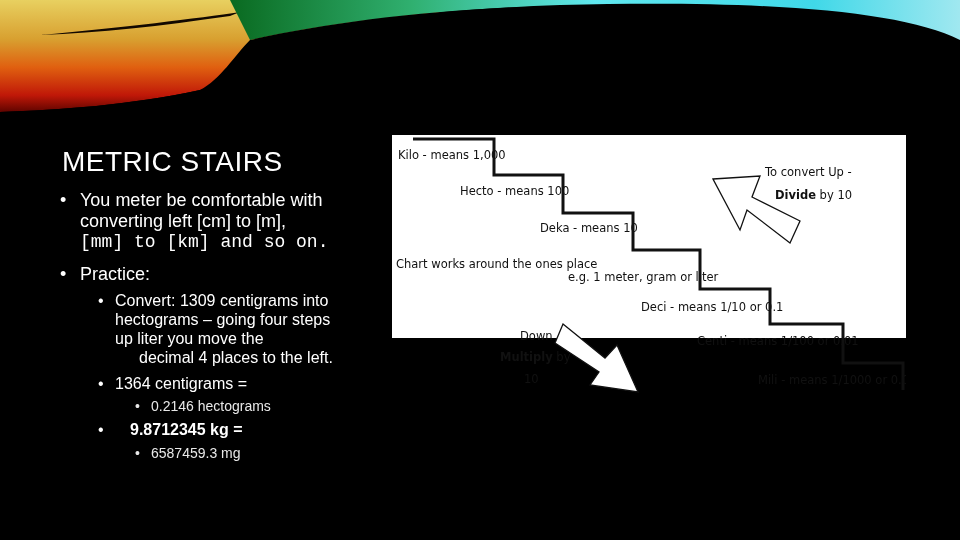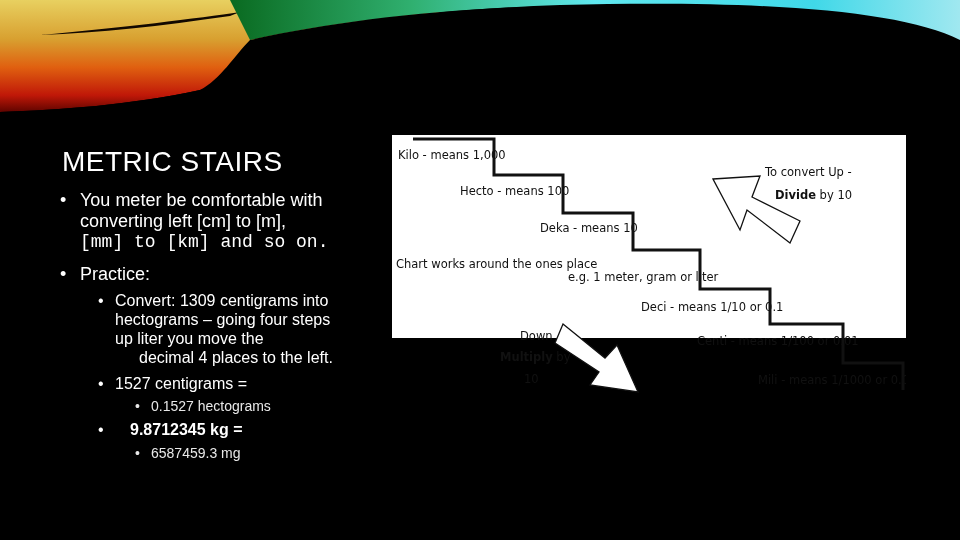--- a/index.html
+++ b/index.html
@@ -57,25 +57,25 @@
 <div>
   <span class="b2 dot" style="left:98px;top:292px;">•</span>
   <div class="b2" style="left:115px;top:292px;">Convert: 1309 centigrams into</div>
   <div class="b2" style="left:115px;top:311px;">hectograms – going four steps</div>
   <div class="b2" style="left:115px;top:330px;">up liter you move the</div>
   <div class="b2" style="left:115px;top:349px;margin-left:24px;">decimal 4 places to the left.</div>
 </div>
 
 <div>
   <span class="b2 dot" style="left:98px;top:375px;">•</span>
-  <div class="b2" style="left:115px;top:375px;">1527 centigrams =</div>
+  <div class="b2" style="left:115px;top:375px;">1364 centigrams =</div>
 </div>
 <div>
   <span class="b3 dot" style="left:135px;top:398px;">•</span>
-  <div class="b3" style="left:151px;top:398px;">0.1527 hectograms</div>
+  <div class="b3" style="left:151px;top:398px;">0.2146 hectograms</div>
 </div>
 
 <div>
   <span class="b2 dot" style="left:98px;top:421px;">•</span>
   <div class="b2" style="left:130px;top:421px;font-weight:bold;">9.8712345 kg =</div>
 </div>
 <div>
   <span class="b3 dot" style="left:135px;top:445px;">•</span>
   <div class="b3" style="left:151px;top:445px;">6587459.3 mg</div>
 </div>

